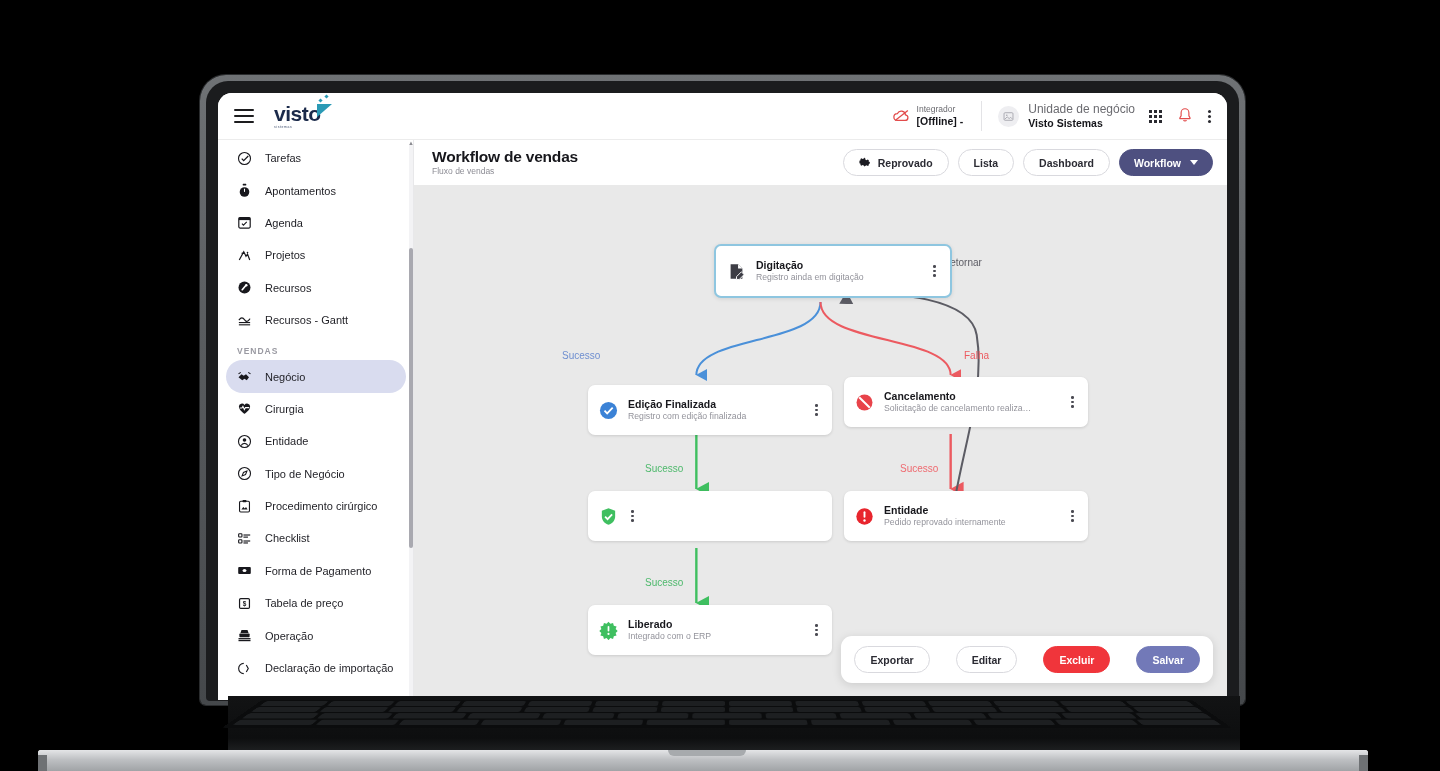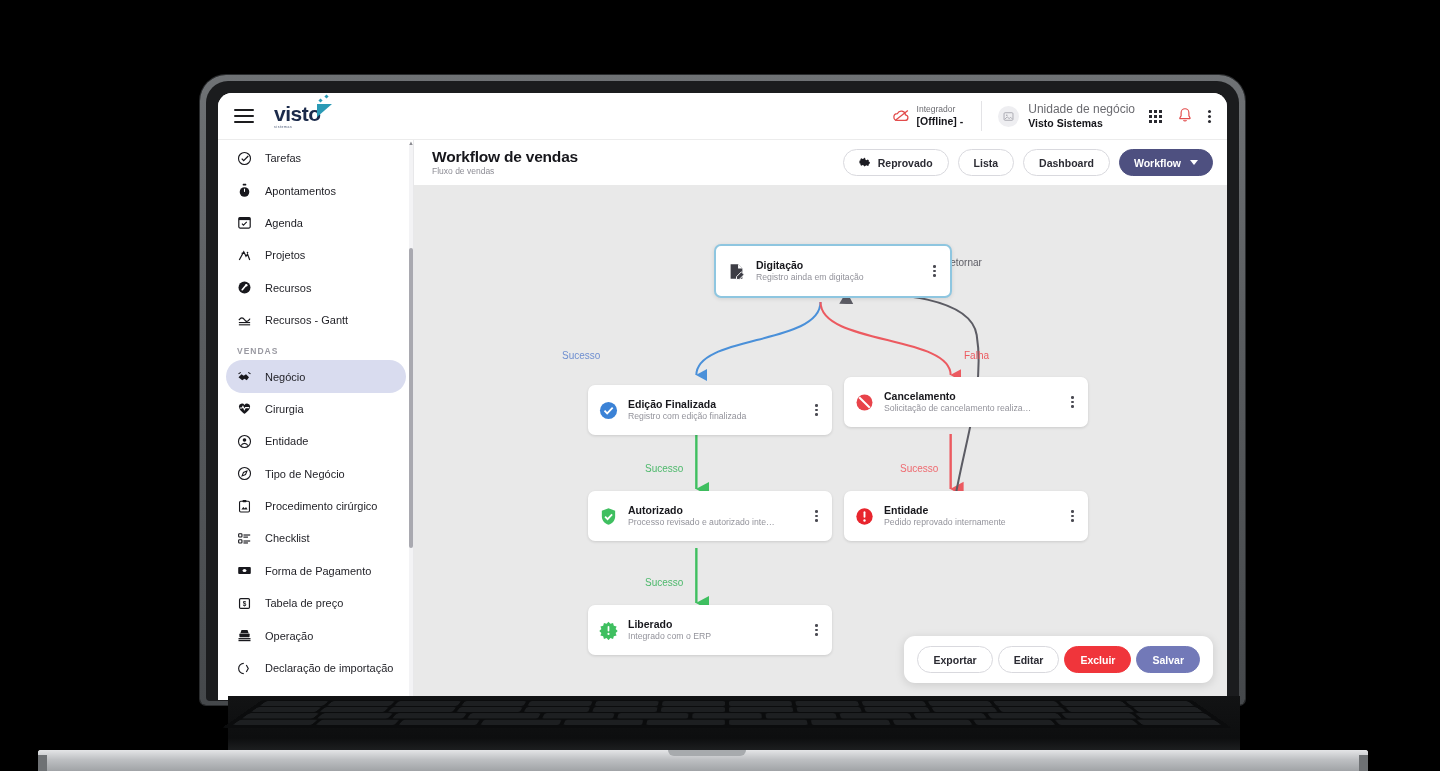--- a/index.html
+++ b/index.html
@@ -121,21 +121,21 @@
   .node-txt{flex:1;min-width:0;}
   .node-title{font-size:10.5px;font-weight:700;color:#17171c;line-height:1.3;}
   .node-desc{font-size:8.7px;color:#93939b;line-height:1.3;white-space:nowrap;overflow:hidden;text-overflow:ellipsis;}
   .kebab{display:flex;flex-direction:column;gap:2.2px;padding:6px 3px;cursor:pointer;}
   .kebab i{width:2.6px;height:2.6px;border-radius:50%;background:#4a4a52;display:block;}
   .edge-label{position:absolute;font-size:10px;font-weight:500;white-space:nowrap;}
   .svg-edges{position:absolute;left:0;top:0;width:100%;height:100%;pointer-events:none;}
 
   
   .actionbar{position:absolute;right:14px;bottom:18px;background:#fff;border-radius:11px;
-             box-shadow:0 2px 10px rgba(0,0,0,.13);display:flex;align-items:center;gap:5px;
+             box-shadow:0 2px 10px rgba(0,0,0,.13);display:flex;align-items:center;gap:26px;
              padding:10px 13px;}
   .abtn{border-radius:15px;height:25px;padding:0 15px;display:flex;align-items:center;
         font-size:10.5px;font-weight:600;cursor:pointer;border:1px solid #d9d9de;background:#fff;color:#2b2b33;}
   .abtn.danger{background:#f0353b;border-color:#f0353b;color:#fff;}
   .abtn.primary{background:#7279b8;border-color:#7279b8;color:#fff;}
 </style>
 </head>
 <body>
 
 <div class="stage">
@@ -525,24 +525,20 @@
               </div>
           </div>
 
           <div class="node" style="left:174px;top:306px;width:222px;height:50px;">
             <span class="node-ico">
               <svg width="19" height="19" viewBox="0 0 20 20">
                   <path d="M10 1.4l7 2.6v6c0 4.2-3 7.4-7 8.6-4-1.2-7-4.4-7-8.6v-6z" fill="#3fbf60"></path>
                   <path d="M6.4 10.2l2.6 2.6 4.8-5" fill="none" stroke="#fff" stroke-width="1.9"></path>
                 </svg>
             </span>
-            <div class="node-txt">
-              <div class="node-title">Autorizado</div>
-              <div class="node-desc">Processo revisado e autorizado inte…</div>
-            </div>
             <div class="kebab">
                 <i></i>
                 <i></i>
                 <i></i>
               </div>
           </div>
 
           <div class="node" style="left:430px;top:306px;width:222px;height:50px;">
             <span class="node-ico">
               <svg width="19" height="19" viewBox="0 0 20 20">

